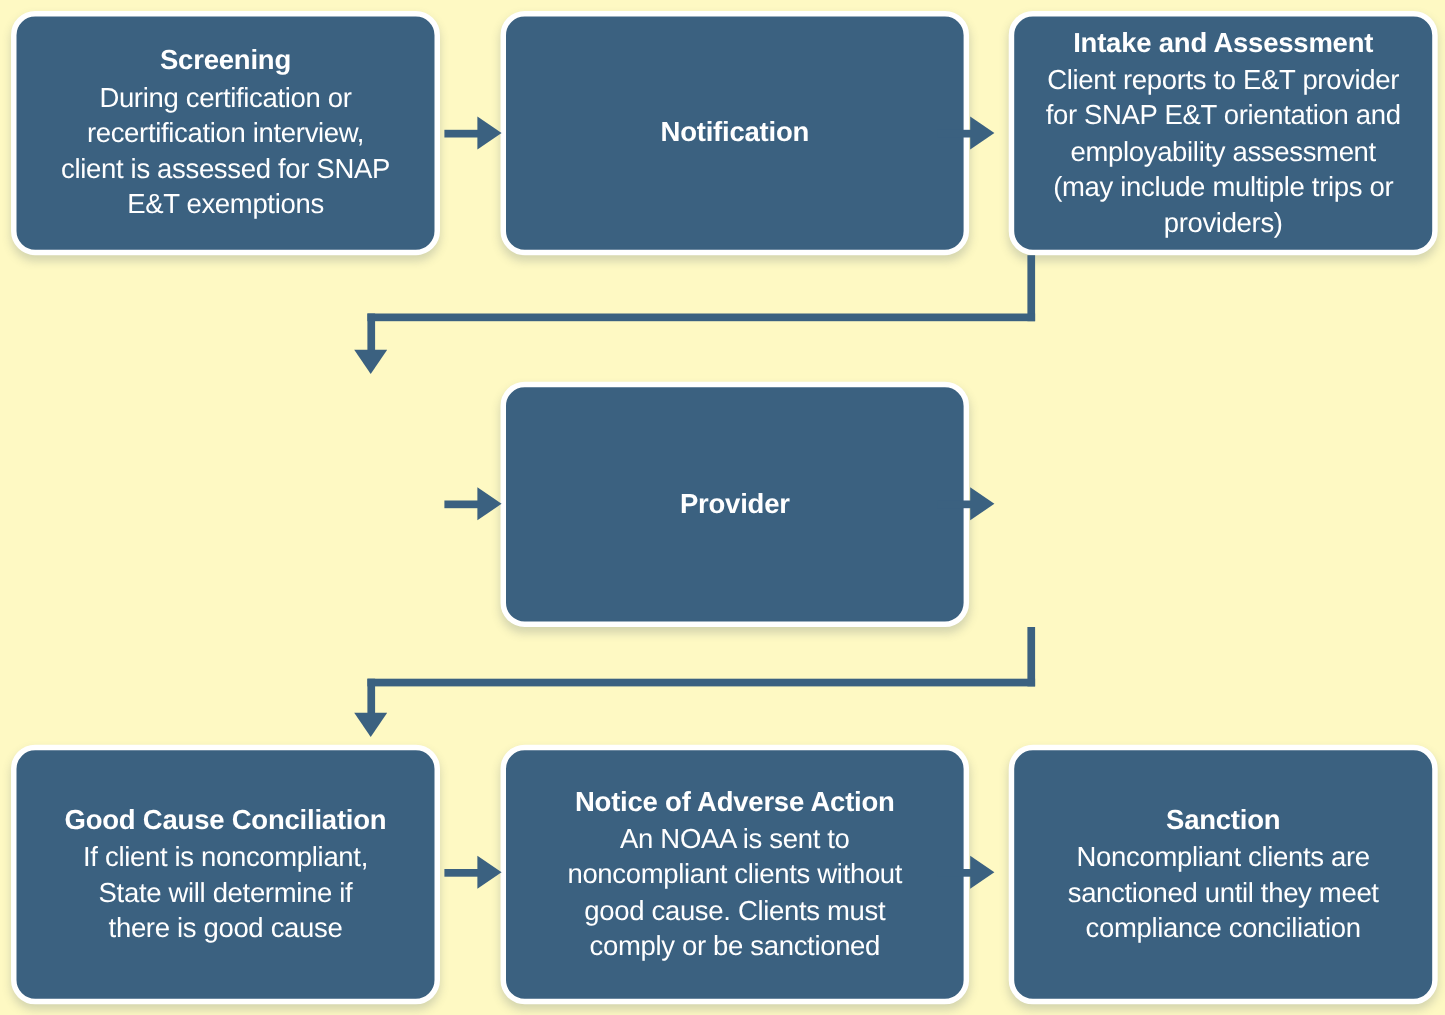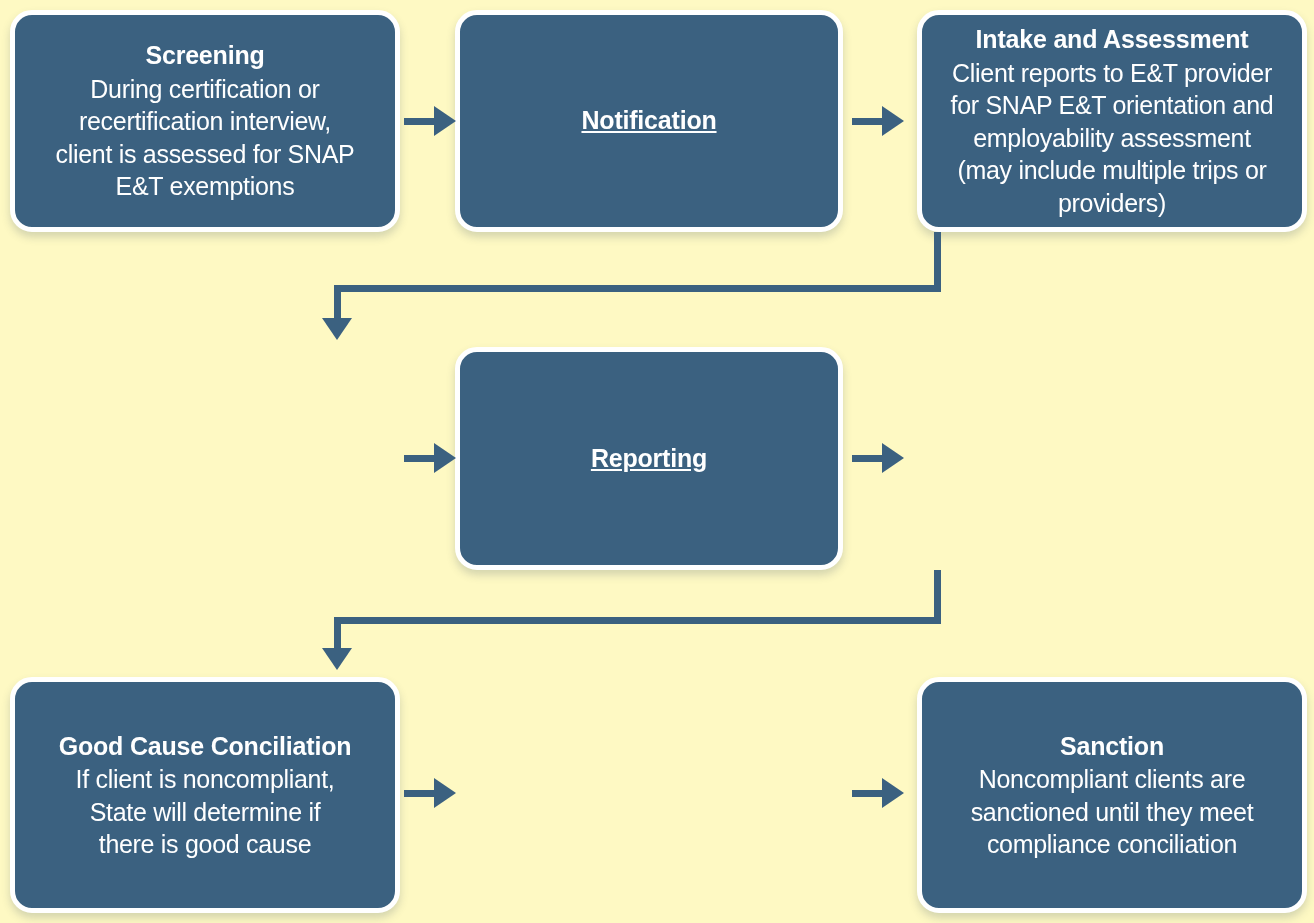--- a/index.html
+++ b/index.html
@@ -45,21 +45,21 @@
   }
   .node-body {
     font-weight: normal;
     font-size: 25px;
     letter-spacing: -0.3px;
     white-space: pre-line;
   }
 
   
   .col-1 { left: 10px;  width: 390px; }
-  .col-2 { left: 455px; width: 388px; text-decoration: underline; }
+  .col-2 { left: 455px; width: 426px; }
   .col-3 { left: 905px; width: 390px; margin-left: 12px; }
 
   .row-1 { top: 10px;  height: 222px; }
   .row-2 { top: 347px; height: 223px; }
   .row-3 { top: 677px; height: 236px; }
 
   
   .conn {
     position: absolute;
     background: #3b6180;
@@ -109,31 +109,38 @@
     <div class="node-title">Intake and Assessment</div>
     <div class="node-body">Client reports to E&amp;T provider
 for SNAP E&amp;T orientation and
 employability assessment
 (may include multiple trips or
 providers)</div>
   </div>
 
 
   <div class="node col-2 row-2">
-    <div class="node-title">Reporting</div>
+    <div class="node-title">Provider</div>
   </div>
 
 
   <div class="node col-1 row-3">
     <div class="node-title">Good Cause Conciliation</div>
     <div class="node-body">If client is noncompliant,
 State will determine if
 there is good cause</div>
   </div>
 
+  <div class="node col-2 row-3">
+    <div class="node-title">Notice of Adverse Action</div>
+    <div class="node-body">An NOAA is sent to
+noncompliant clients without
+good cause. Clients must
+comply or be sanctioned</div>
+  </div>
 
   <div class="node col-3 row-3">
     <div class="node-title">Sanction</div>
     <div class="node-body">Noncompliant clients are
 sanctioned until they meet
 compliance conciliation</div>
   </div>
 
   <div>
     <div class="conn conn-h" style="left:404px; top:118px; width:34px;"></div>

